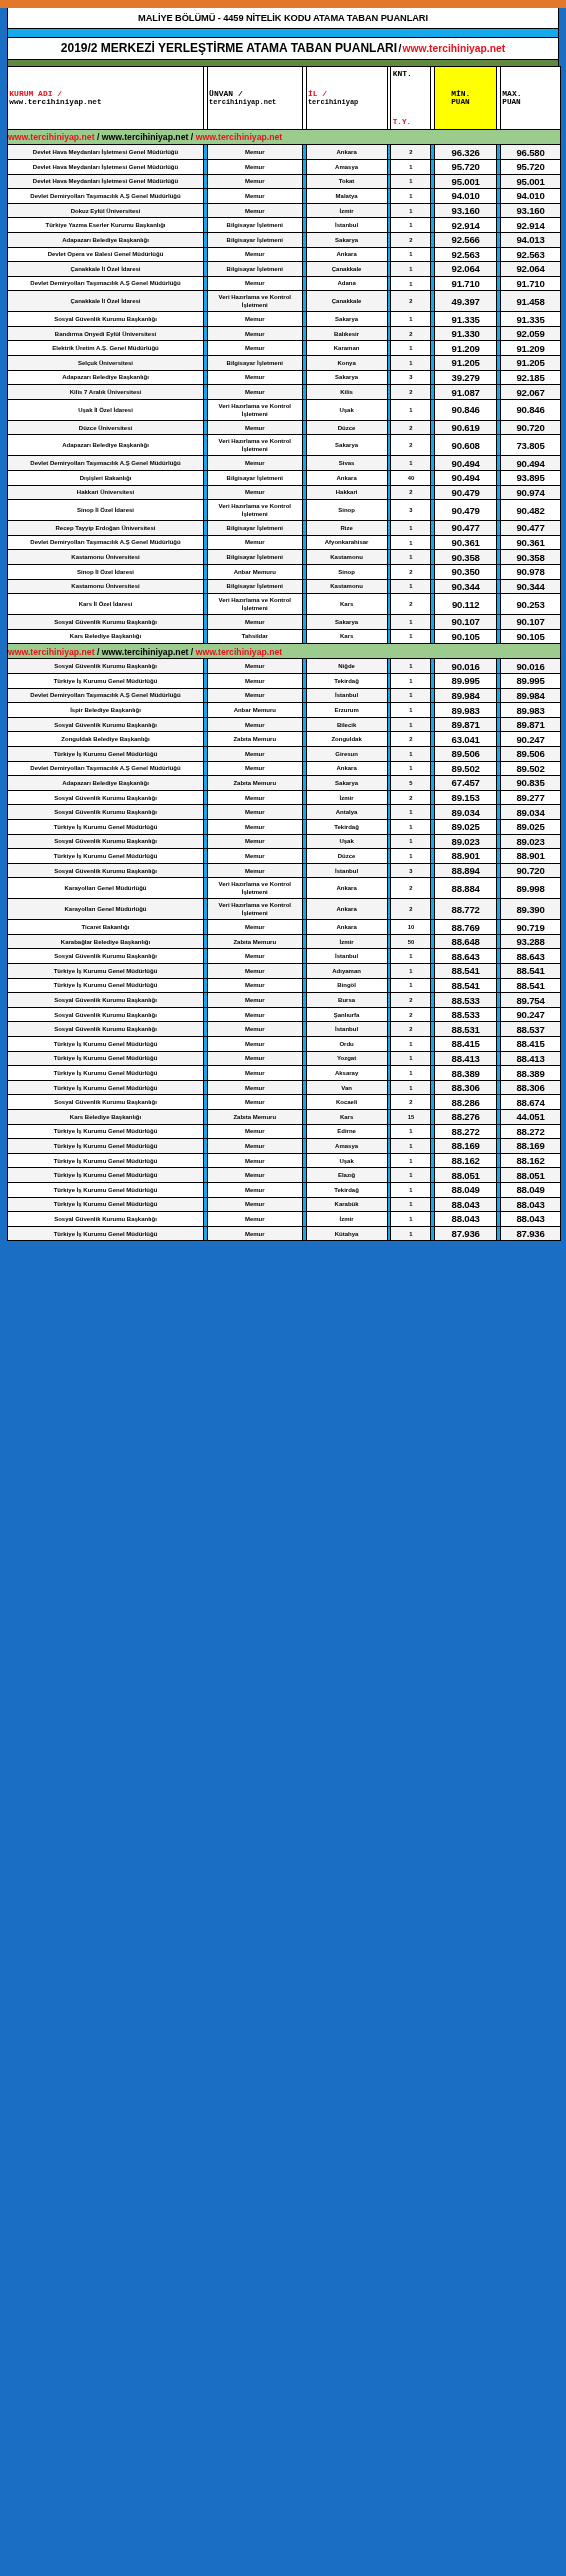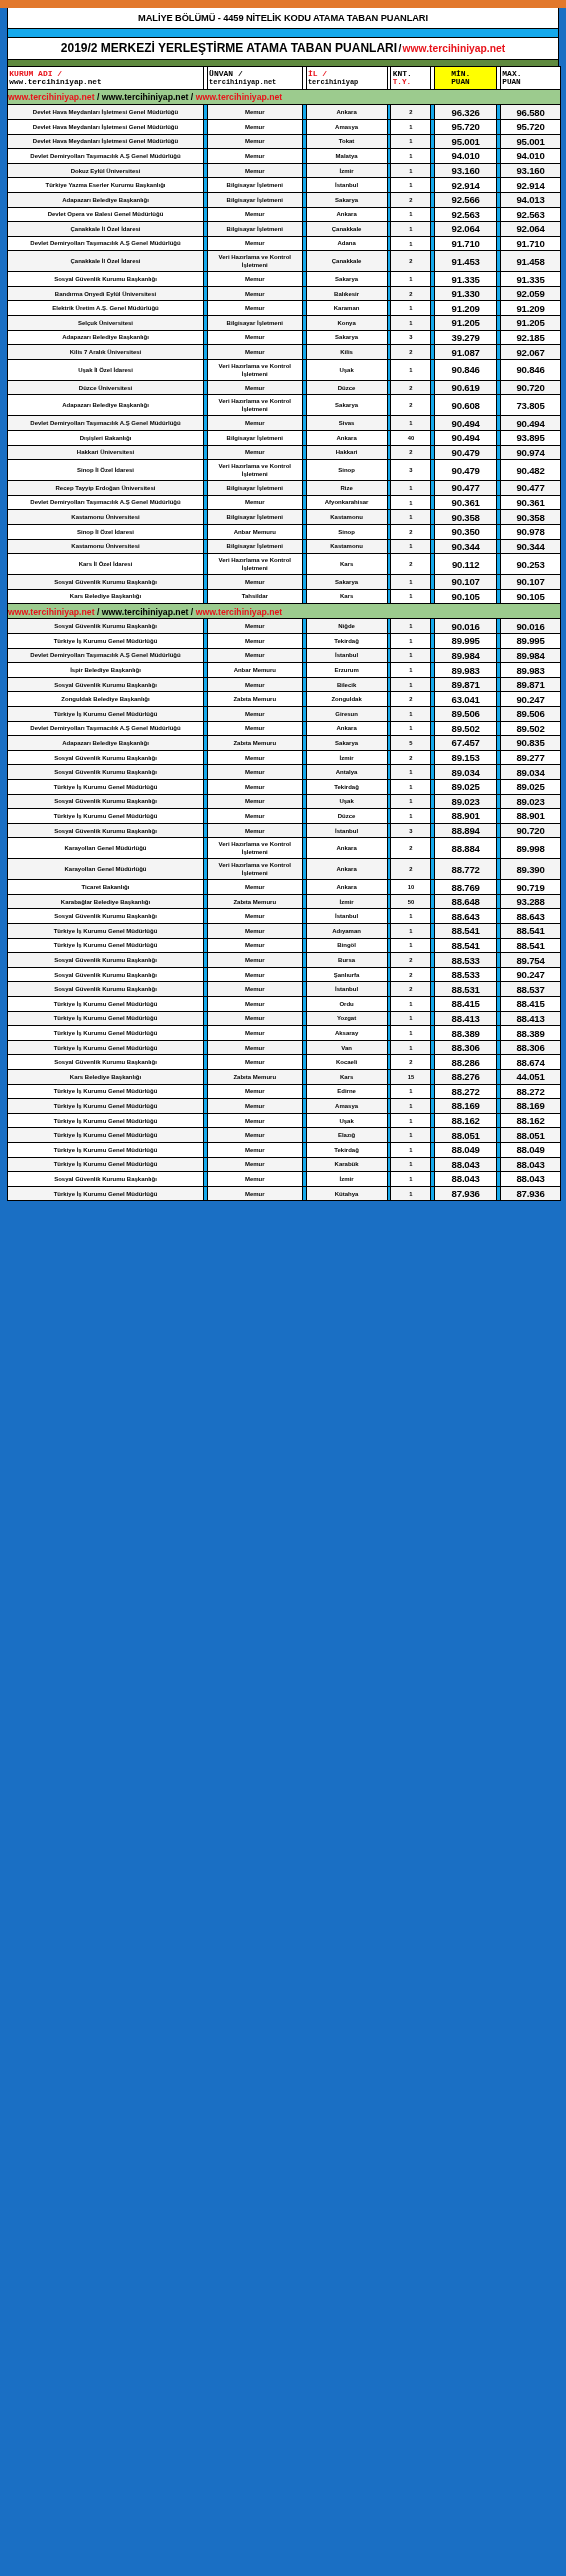--- a/index.html
+++ b/index.html
@@ -105,21 +105,21 @@
   
   .hdr td {
     padding: 1.9px 1.3px 2.6px 1.3px;
     background: #fff;
     line-height: 1.15;
     font-family: Liberation Mono, monospace;
   }
   .hdr .line1 { font-size: 8px; font-weight: bold; color: #000; display:block; }
   .hdr .line1.red { color: #e8121a; }
   .hdr .line2 { font-size: 7.7px; font-weight: bold; color: #000; display:block; }
-  .hdr .line2.red { color: #e8121a; }
+  .hdr .line2.red { color: #e8121a; margin-top: 40px; }
   .hdr .small1 { font-size: 7px; font-weight: bold; display:block; }
   td.min-head {
     background: #ffff00 !important;
     padding-left: 16px;
   }
   
   tr.banner td {
     background: #9ccb8e;
     text-align: left;
     padding: 1.3px 0 1.9px 0;
@@ -365,21 +365,21 @@
         </tr>
         <tr class="dr alt">
           <td class="kurum">Çanakkale İl Özel İdaresi</td>
           <td class="sep"></td>
           <td class="unvan">Veri Hazırlama ve Kontrol İşletmeni</td>
           <td class="sep"></td>
           <td class="il">Çanakkale</td>
           <td class="sep"></td>
           <td class="knt">2</td>
           <td class="sep"></td>
-          <td class="pn">91.453</td>
+          <td class="pn">49.397</td>
           <td class="sep"></td>
           <td class="pn">91.458</td>
         </tr>
         <tr class="dr white">
           <td class="kurum">Sosyal Güvenlik Kurumu Başkanlığı</td>
           <td class="sep"></td>
           <td class="unvan">Memur</td>
           <td class="sep"></td>
           <td class="il">Sakarya</td>
           <td class="sep"></td>

